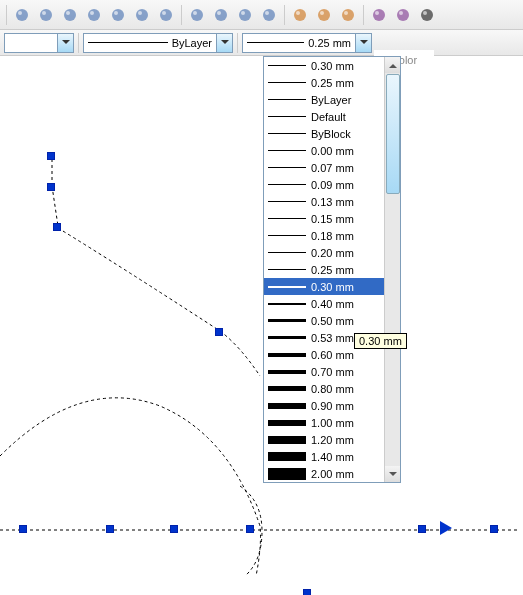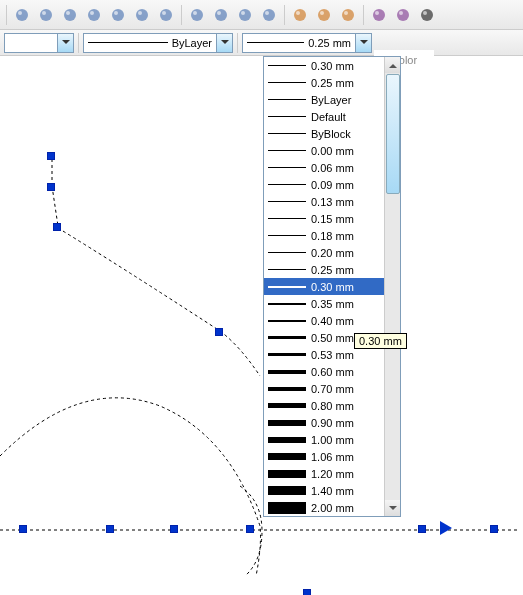--- a/index.html
+++ b/index.html
@@ -247,21 +247,21 @@
       <div class="dd-item">
         <div class="sw">
           <div class="bar" style="height: 1px;"></div>
         </div>
         <div class="lbl">0.00 mm</div>
       </div>
       <div class="dd-item">
         <div class="sw">
           <div class="bar" style="height: 1px;"></div>
         </div>
-        <div class="lbl">0.06 mm</div>
+        <div class="lbl">0.07 mm</div>
       </div>
       <div class="dd-item">
         <div class="sw">
           <div class="bar" style="height: 1px;"></div>
         </div>
         <div class="lbl">0.09 mm</div>
       </div>
       <div class="dd-item">
         <div class="sw">
           <div class="bar" style="height: 1px;"></div>
@@ -295,26 +295,20 @@
       <div class="dd-item sel">
         <div class="sw">
           <div class="bar" style="height: 2px; background: rgb(255, 255, 255);"></div>
         </div>
         <div class="lbl">0.30 mm</div>
       </div>
       <div class="dd-item">
         <div class="sw">
           <div class="bar" style="height: 2px;"></div>
         </div>
-        <div class="lbl">0.35 mm</div>
-      </div>
-      <div class="dd-item">
-        <div class="sw">
-          <div class="bar" style="height: 2px;"></div>
-        </div>
         <div class="lbl">0.40 mm</div>
       </div>
       <div class="dd-item">
         <div class="sw">
           <div class="bar" style="height: 3px;"></div>
         </div>
         <div class="lbl">0.50 mm</div>
       </div>
       <div class="dd-item">
         <div class="sw">
@@ -344,26 +338,20 @@
         <div class="sw">
           <div class="bar" style="height: 6px;"></div>
         </div>
         <div class="lbl">0.90 mm</div>
       </div>
       <div class="dd-item">
         <div class="sw">
           <div class="bar" style="height: 6px;"></div>
         </div>
         <div class="lbl">1.00 mm</div>
-      </div>
-      <div class="dd-item">
-        <div class="sw">
-          <div class="bar" style="height: 7px;"></div>
-        </div>
-        <div class="lbl">1.06 mm</div>
       </div>
       <div class="dd-item">
         <div class="sw">
           <div class="bar" style="height: 8px;"></div>
         </div>
         <div class="lbl">1.20 mm</div>
       </div>
       <div class="dd-item">
         <div class="sw">
           <div class="bar" style="height: 9px;"></div>

